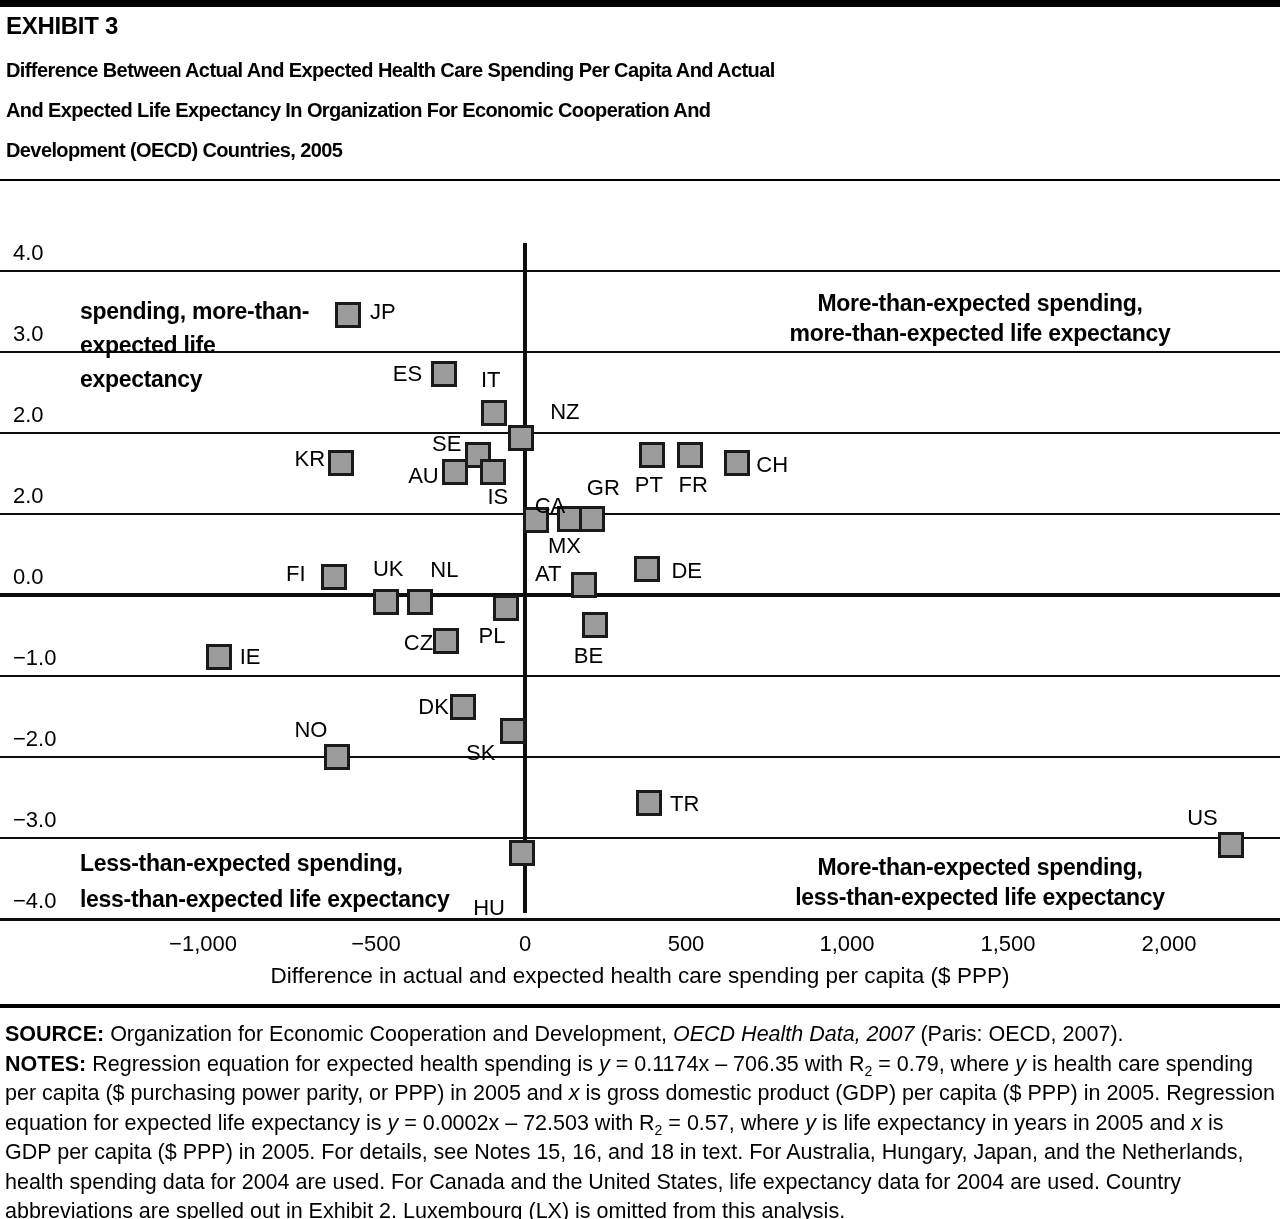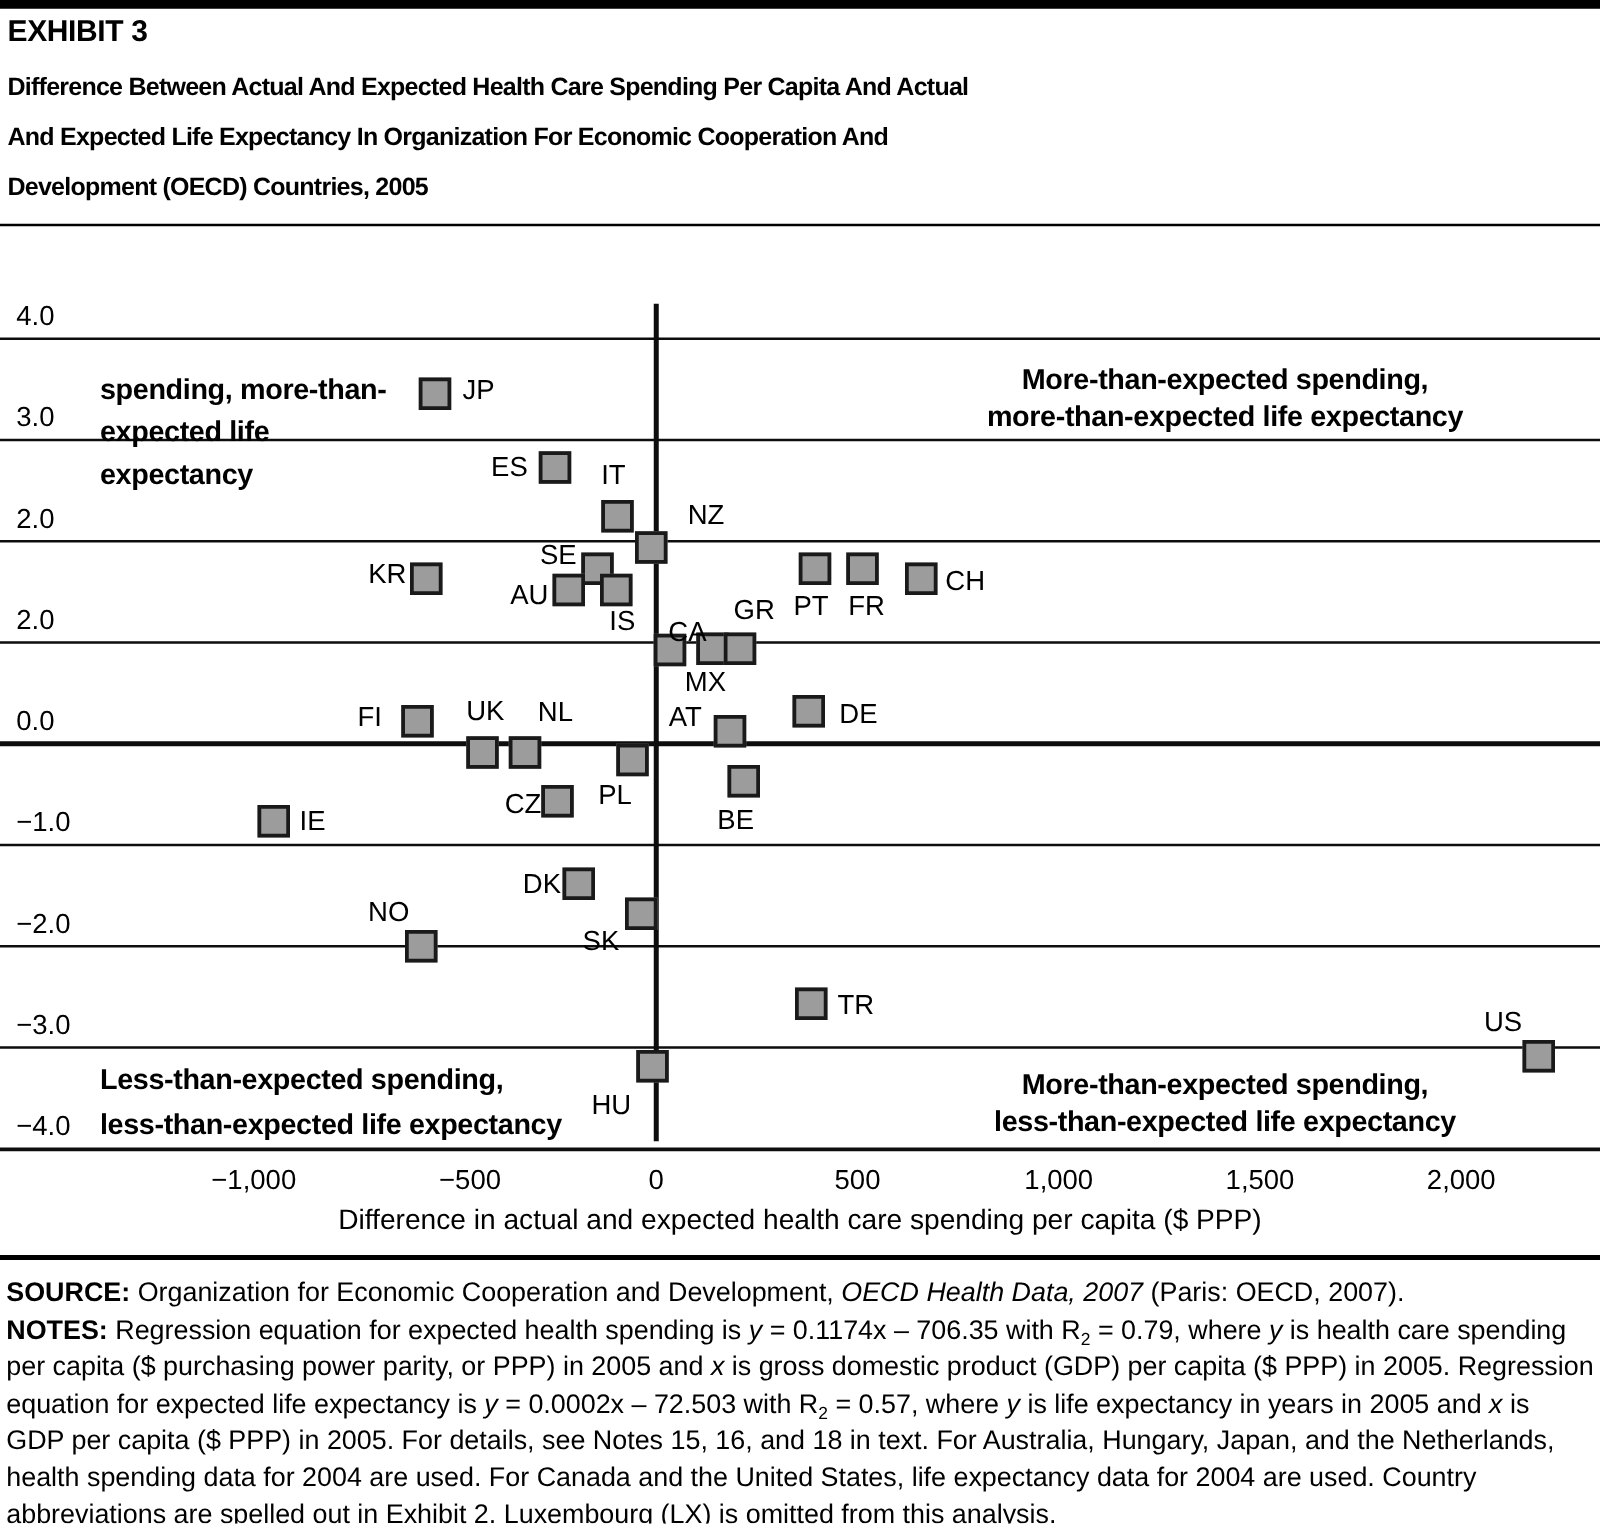--- a/index.html
+++ b/index.html
@@ -140,21 +140,21 @@
       <div class="pt-label" style="left: 250.1px; top: 657.37px;">IE</div>
       <div class="marker" style="left: 449.532px; top: 693.78px; background: rgb(156, 156, 156); border-color: rgb(26, 26, 26);"></div>
       <div class="pt-label" style="left: 433.532px; top: 706.78px;">DK</div>
       <div class="marker" style="left: 499.764px; top: 718.08px; background: rgb(156, 156, 156); border-color: rgb(26, 26, 26);"></div>
       <div class="pt-label" style="left: 480.764px; top: 753px;">SK</div>
       <div class="marker" style="left: 323.952px; top: 744px; background: rgb(156, 156, 156); border-color: rgb(26, 26, 26);"></div>
       <div class="pt-label" style="left: 310.952px; top: 730px;">NO</div>
       <div class="marker" style="left: 635.648px; top: 790.17px; background: rgb(156, 156, 156); border-color: rgb(26, 26, 26);"></div>
       <div class="pt-label" style="left: 684.648px; top: 804.17px;">TR</div>
       <div class="marker" style="left: 509.102px; top: 840.39px; background: rgb(156, 156, 156); border-color: rgb(26, 26, 26);"></div>
-      <div class="pt-label" style="left: 489.102px; top: 884px;">HU</div>
+      <div class="pt-label" style="left: 489.102px; top: 908px;">HU</div>
       <div class="marker" style="left: 1218.47px; top: 832.29px; background: rgb(156, 156, 156); border-color: rgb(26, 26, 26);"></div>
       <div class="pt-label" style="left: 1202.47px; top: 818.29px;">US</div>
     </div>
 
   <div class="x-axis-label">Difference in actual and expected health care spending per capita ($ PPP)</div>
 
   <div class="rule-thin" style="top:1004px;height:4px"></div>
 
   <div class="footer">
     <div><span class="b">SOURCE:</span><span> Organization for Economic Cooperation and Development, </span><span class="i">OECD Health Data, 2007</span><span> (Paris: OECD, 2007).</span></div>

